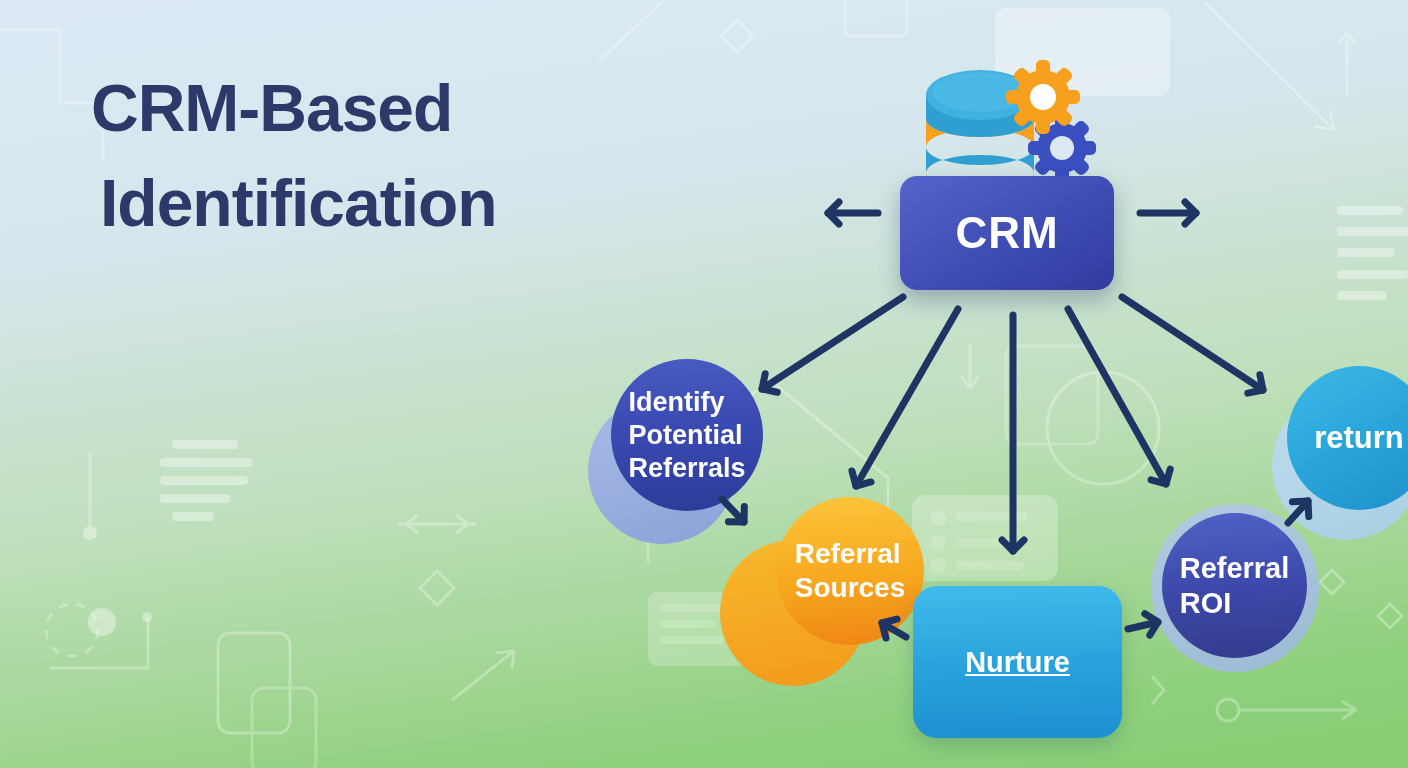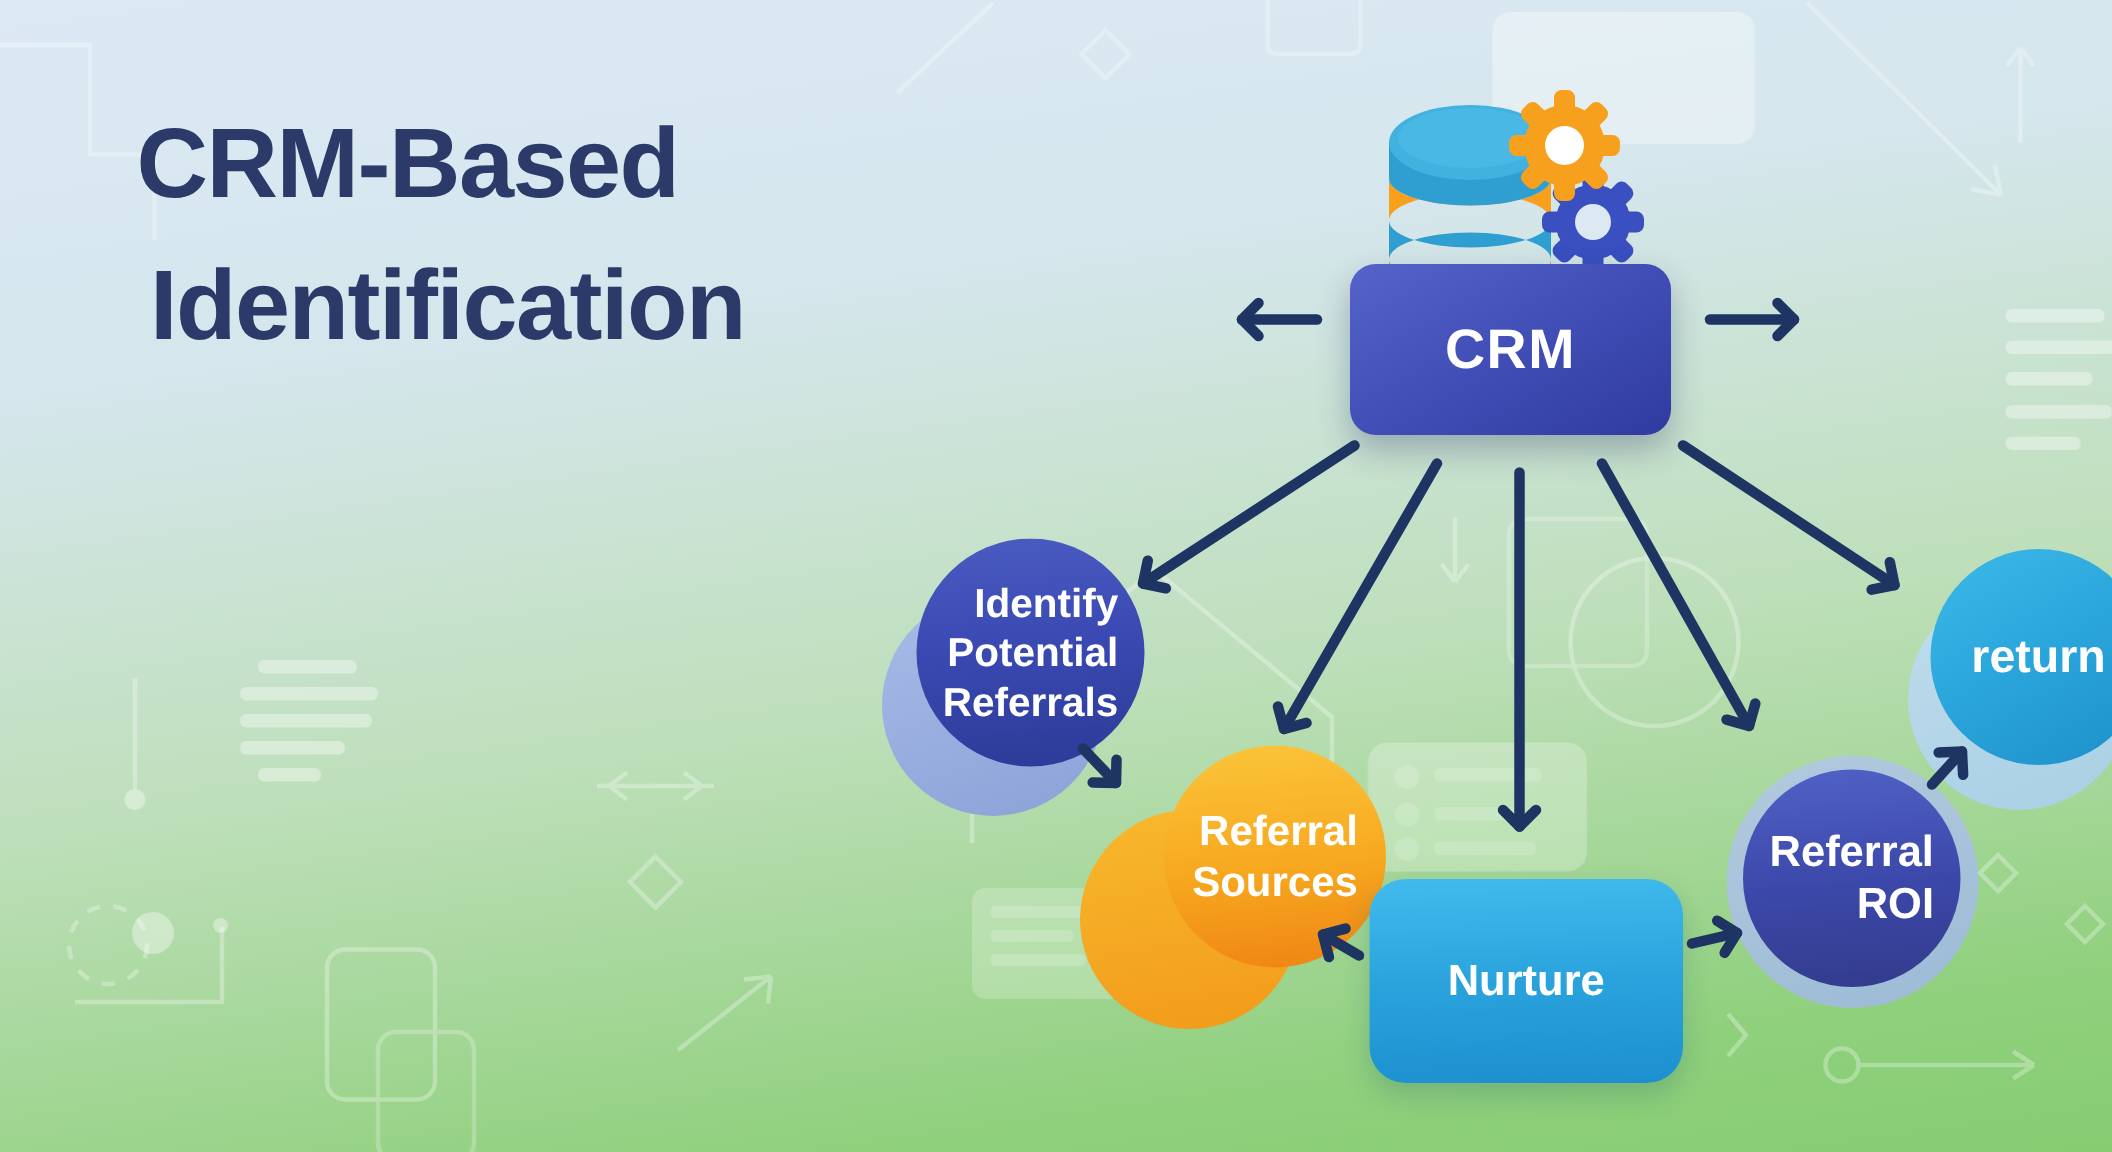--- a/index.html
+++ b/index.html
@@ -48,29 +48,29 @@
     position: absolute;
     left: 900px; top: 176px;
     width: 214px; height: 114px;
     z-index: 4;
     border-radius: 17px;
     background: linear-gradient(150deg, #5563cb 0%, #4350b8 45%, #2f3b9e 100%);
     box-shadow: 0 10px 22px rgba(30, 40, 95, 0.30);
     display: flex; align-items: center; justify-content: center;
     color: #ffffff;
     font-weight: bold;
-    font-size: 37px;
+    font-size: 44px;
     letter-spacing: 1px;
   }
 
   .node-circle {
     position: absolute;
     border-radius: 50%;
     display: flex; align-items: center; justify-content: center;
-    text-align: right;
+    text-align: left;
     color: #ffffff;
     font-weight: bold;
     z-index: 5;
   }
   .node-circle .n-line { display: block; }
   .back-circle {
     position: absolute;
     border-radius: 50%;
     z-index: 4;
   }
@@ -86,28 +86,28 @@
   .referral-back { left: 720px; top: 540px; width: 146px; height: 146px;
     background: linear-gradient(170deg, #f8b92e, #f29a1a); }
   .referral-main { left: 776px; top: 497px; width: 148px; height: 148px;
     background: linear-gradient(175deg, #fbc53a 0%, #f7a81f 55%, #ef8414 100%);
     font-size: 28px; line-height: 34px; }
 
   
   .nurture-box {
     position: absolute;
     left: 913px; top: 586px;
-    width: 209px; height: 136px;
+    width: 209px; height: 152px;
     z-index: 5;
     border-radius: 24px;
     background: linear-gradient(178deg, #41bbec 0%, #2aa3dd 50%, #1d8fcf 100%);
     box-shadow: 0 8px 18px rgba(25, 80, 120, 0.22);
     display: flex; flex-direction: column; align-items: center; justify-content: center;
     color: #ffffff; font-weight: bold;
-    font-size: 29px; line-height: 36px; text-align: center;
+    font-size: 29px; line-height: 36px; text-align: center; text-decoration: underline;
   }
 
   
   .measure-back { left: 1151px; top: 504px; width: 168px; height: 168px;
     background: linear-gradient(160deg, #b3cade, #9cbbd6); }
   .measure-main { left: 1162px; top: 513px; width: 145px; height: 145px;
     background: linear-gradient(175deg, #5062c6 0%, #3d49ab 50%, #323b8b 100%);
     font-size: 29px; line-height: 35px; }
 
   

